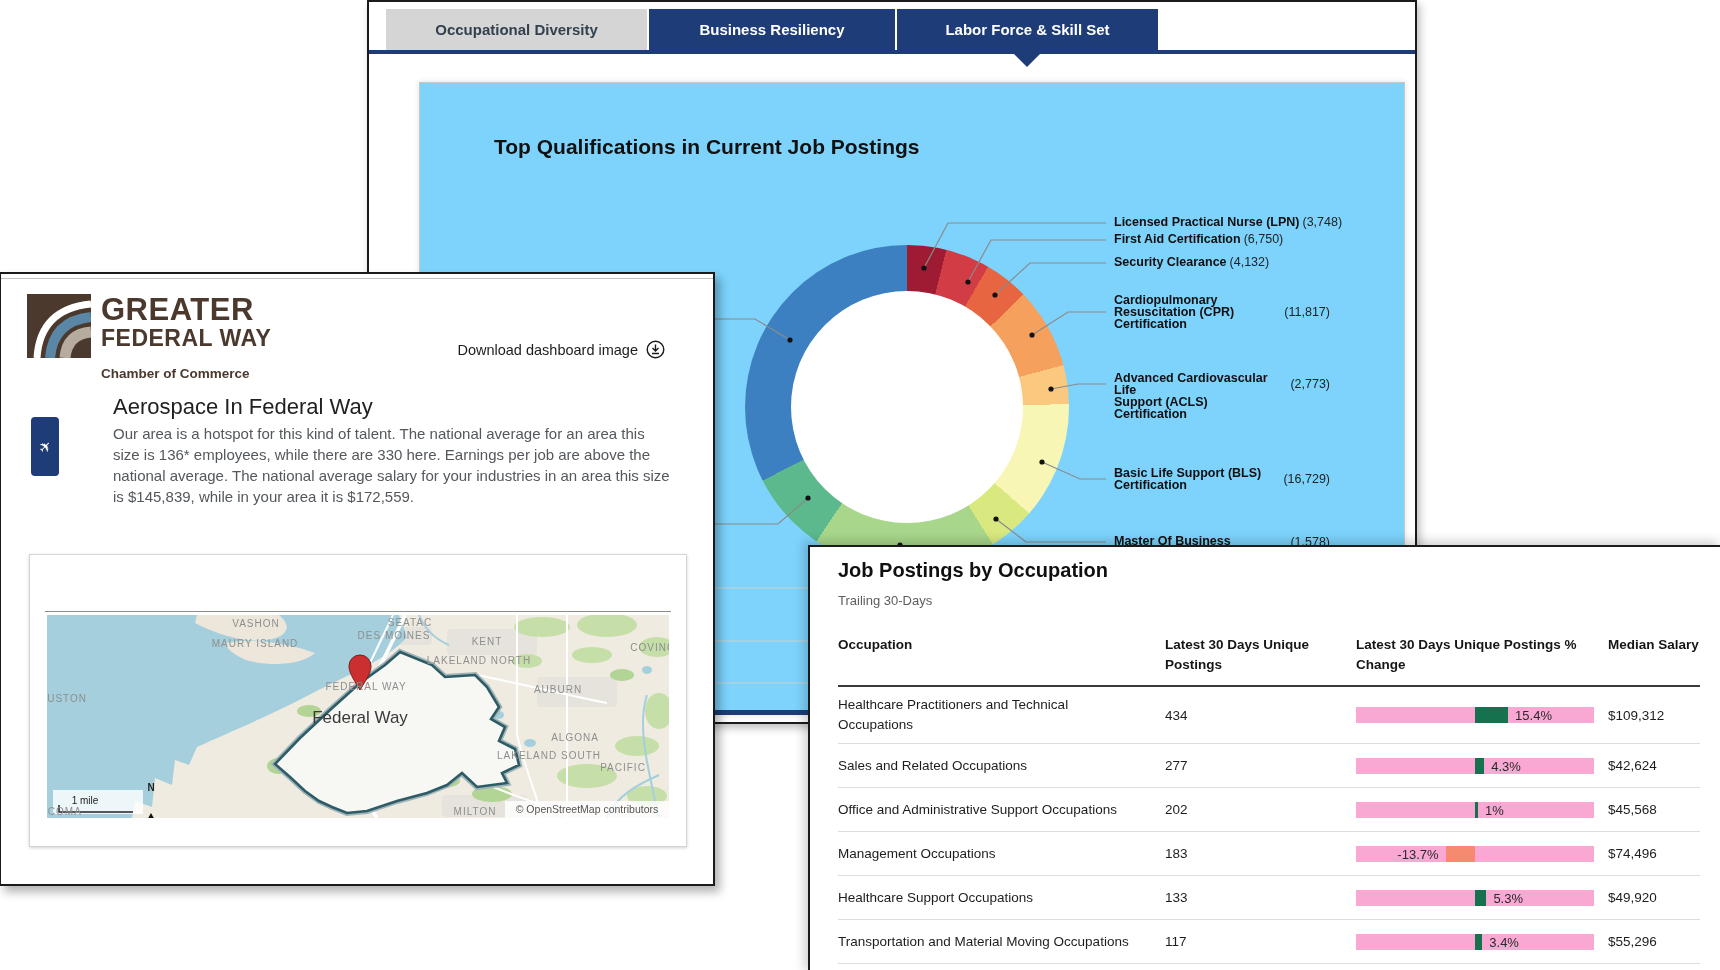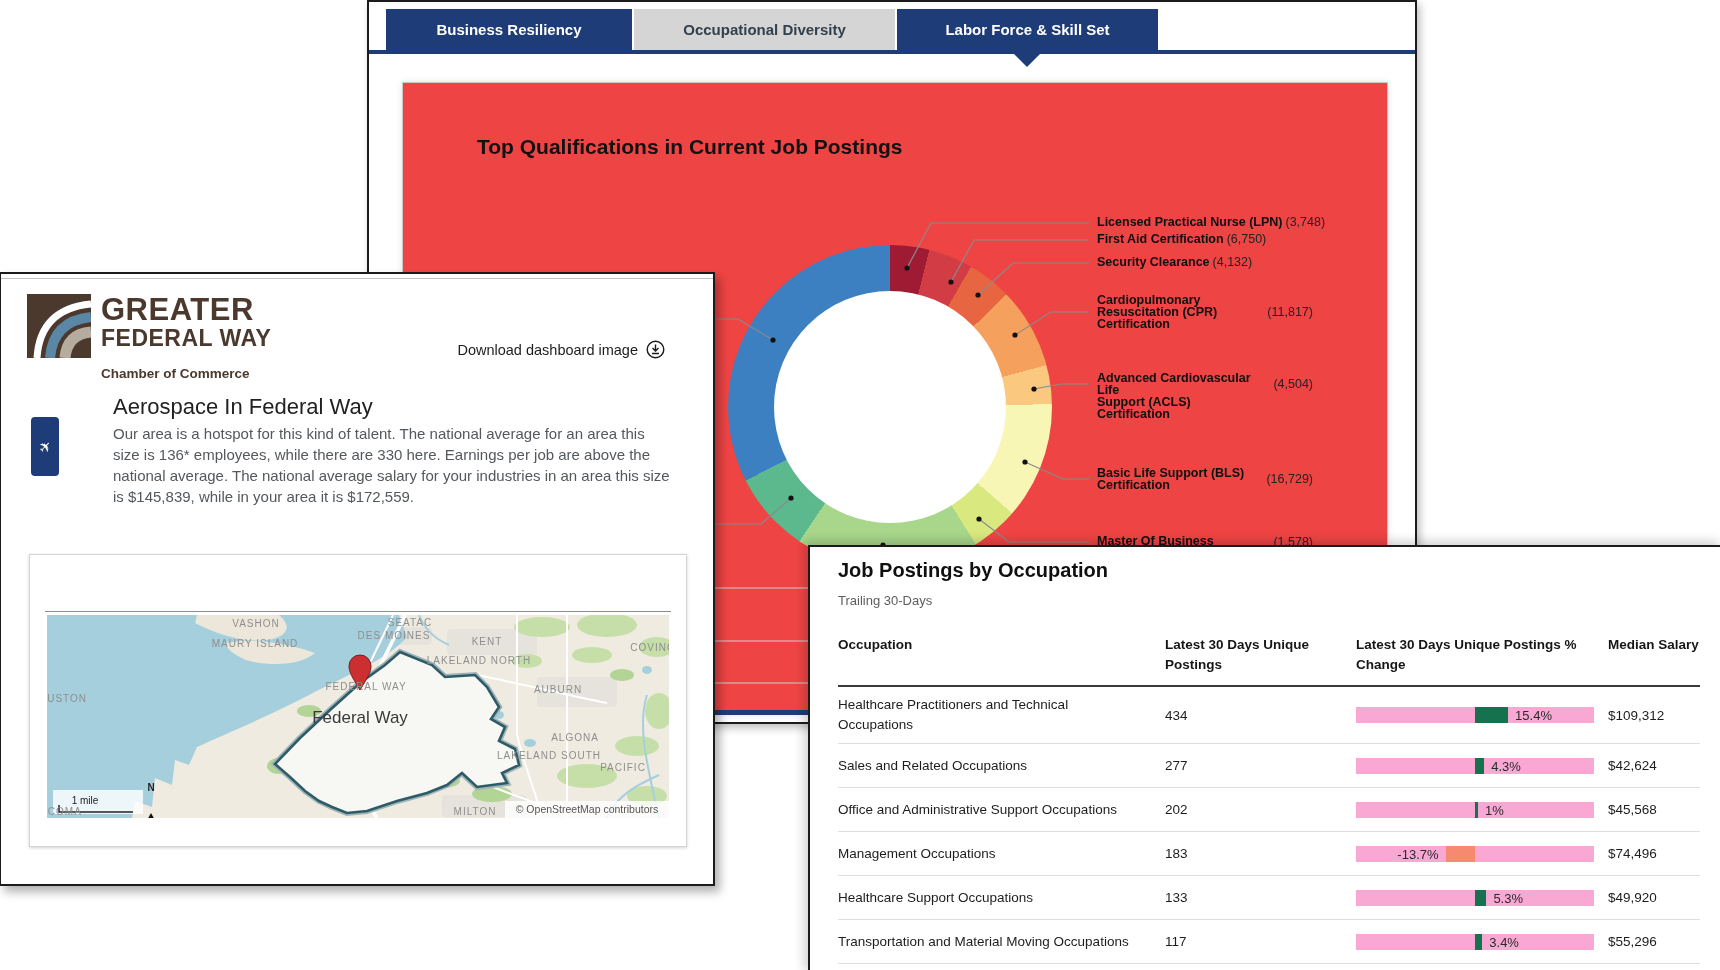--- a/index.html
+++ b/index.html
@@ -13,22 +13,22 @@
   .tabbar { position:absolute; left:17px; top:7px; display:flex; gap:2px; }
   .tab { height:41px; display:flex; align-items:center; justify-content:center;
          font-weight:bold; font-size:15px; cursor:pointer; }
   .tab.active { background:#1e3c78; color:#fff; }
   .tab.inactive { background:#d5d5d5; color:#33404d; }
   .tab-underline { position:absolute; left:0; right:0; top:48px; height:4px; background:#1e3c78; }
   .tab-caret { position:absolute; top:52px; left:645px; width:0; height:0;
                border-left:13px solid transparent; border-right:13px solid transparent;
                border-top:13px solid #1e3c78; }
 
-  .panel { position:absolute; left:33px; top:80px; width:986px; height:633px;
-           background:#ef4444; border:1px solid #c9c9c9; border-bottom:5px solid #1e3c78;
+  .panel { position:absolute; left:50px; top:80px; width:986px; height:633px;
+           background:#7dd3fc; border:1px solid #c9c9c9; border-bottom:5px solid #1e3c78;
            box-shadow:0 0 6px rgba(0,0,0,.12); }
   .panel-title { position:absolute; left:74px; top:52px; font-size:21px; font-weight:bold; color:#111; }
 
   .donut { position:absolute; left:325px; top:162px; width:324px; height:324px; border-radius:50%;
            background:conic-gradient(#9e1b33 0deg 14deg, #d23c44 14deg 30deg, #e76540 30deg 46deg,
                      #f5a05c 46deg 75deg, #fac87e 75deg 89deg, #f8f6b4 89deg 131deg,
                      #d9e980 131deg 148deg, #a8d78b 148deg 214deg, #5bb98d 214deg 243deg,
                      #3c80c1 243deg 360deg); }
   .donut::after { content:""; position:absolute; inset:46px; background:#fff; border-radius:50%; }
 
@@ -83,25 +83,25 @@
   .bar-seg { position:absolute; top:0; height:16px; }
   .bar-lab { position:absolute; top:1px; font-size:13px; color:#2a2a2a; white-space:nowrap; }
 
   .nowrap { white-space:nowrap; }
 </style>
 </head>
 <body>
 
 <div class="window">
   <div class="tabbar">
+    <div class="tab inactive" style="width:261px">
+        <span>Occupational Diversity</span>
+      </div>
     <div class="tab active" style="width:246px">
         <span>Business Resiliency</span>
-      </div>
-    <div class="tab inactive" style="width:261px">
-        <span>Occupational Diversity</span>
       </div>
     <div class="tab active" style="width:261px">
         <span>Labor Force &amp; Skill Set</span>
       </div>
   </div>
   <div class="tab-underline"></div>
   <div class="tab-caret"></div>
 
   <div class="panel">
     <div class="panel-title">Top Qualifications in Current Job Postings</div>
@@ -153,21 +153,21 @@
         <div class="q-label" style="top: 211px; width: 160px;">
           <div>Cardiopulmonary</div>
           <div>Resuscitation (CPR)</div>
           <div>Certification</div>
         </div>
         <div class="q-value" style="top: 222px;">(11,817)</div>
         <div class="q-label" style="top: 289px; width: 160px;">
           <div>Advanced Cardiovascular Life</div>
           <div>Support (ACLS) Certification</div>
         </div>
-        <div class="q-value" style="top: 294px;">(4,504)</div>
+        <div class="q-value" style="top: 294px;">(2,773)</div>
         <div class="q-label" style="top: 384px; width: 160px;">
           <div>Basic Life Support (BLS)</div>
           <div>Certification</div>
         </div>
         <div class="q-value" style="top: 389px;">(16,729)</div>
         <div class="q-label" style="top: 452px; width: 160px;">
           <div>Master Of Business</div>
         </div>
         <div class="q-value" style="top: 452px;">(1,578)</div>
       </div>

